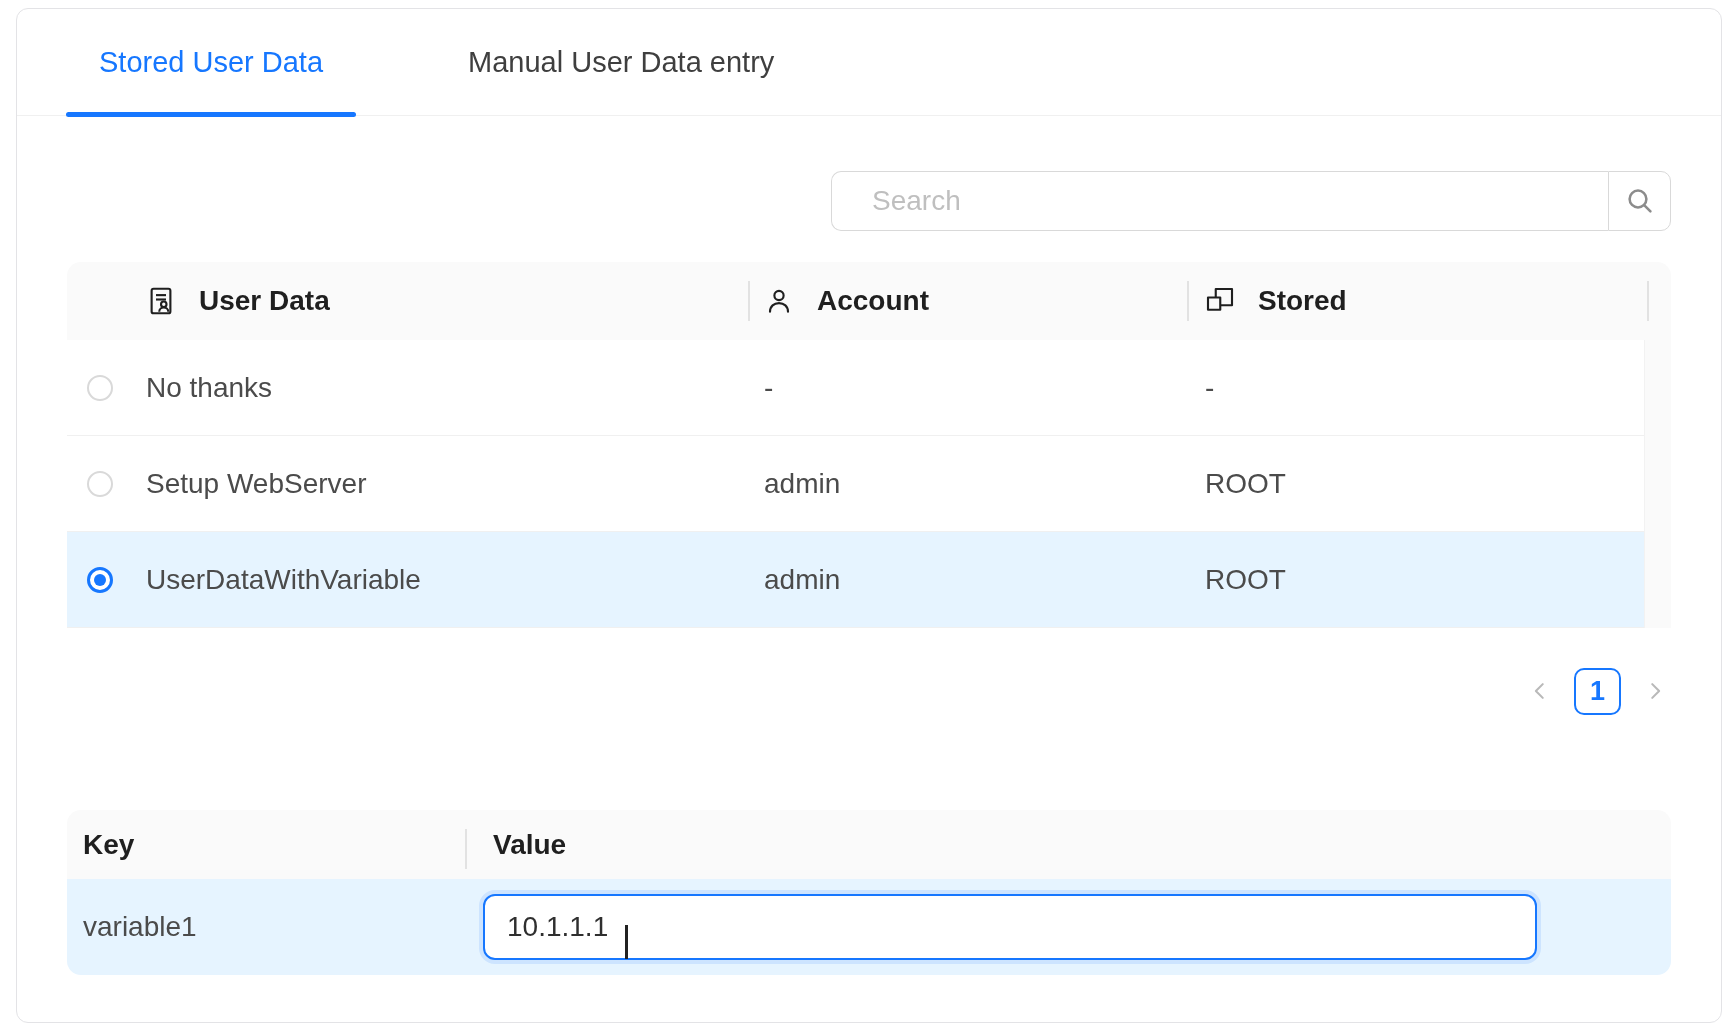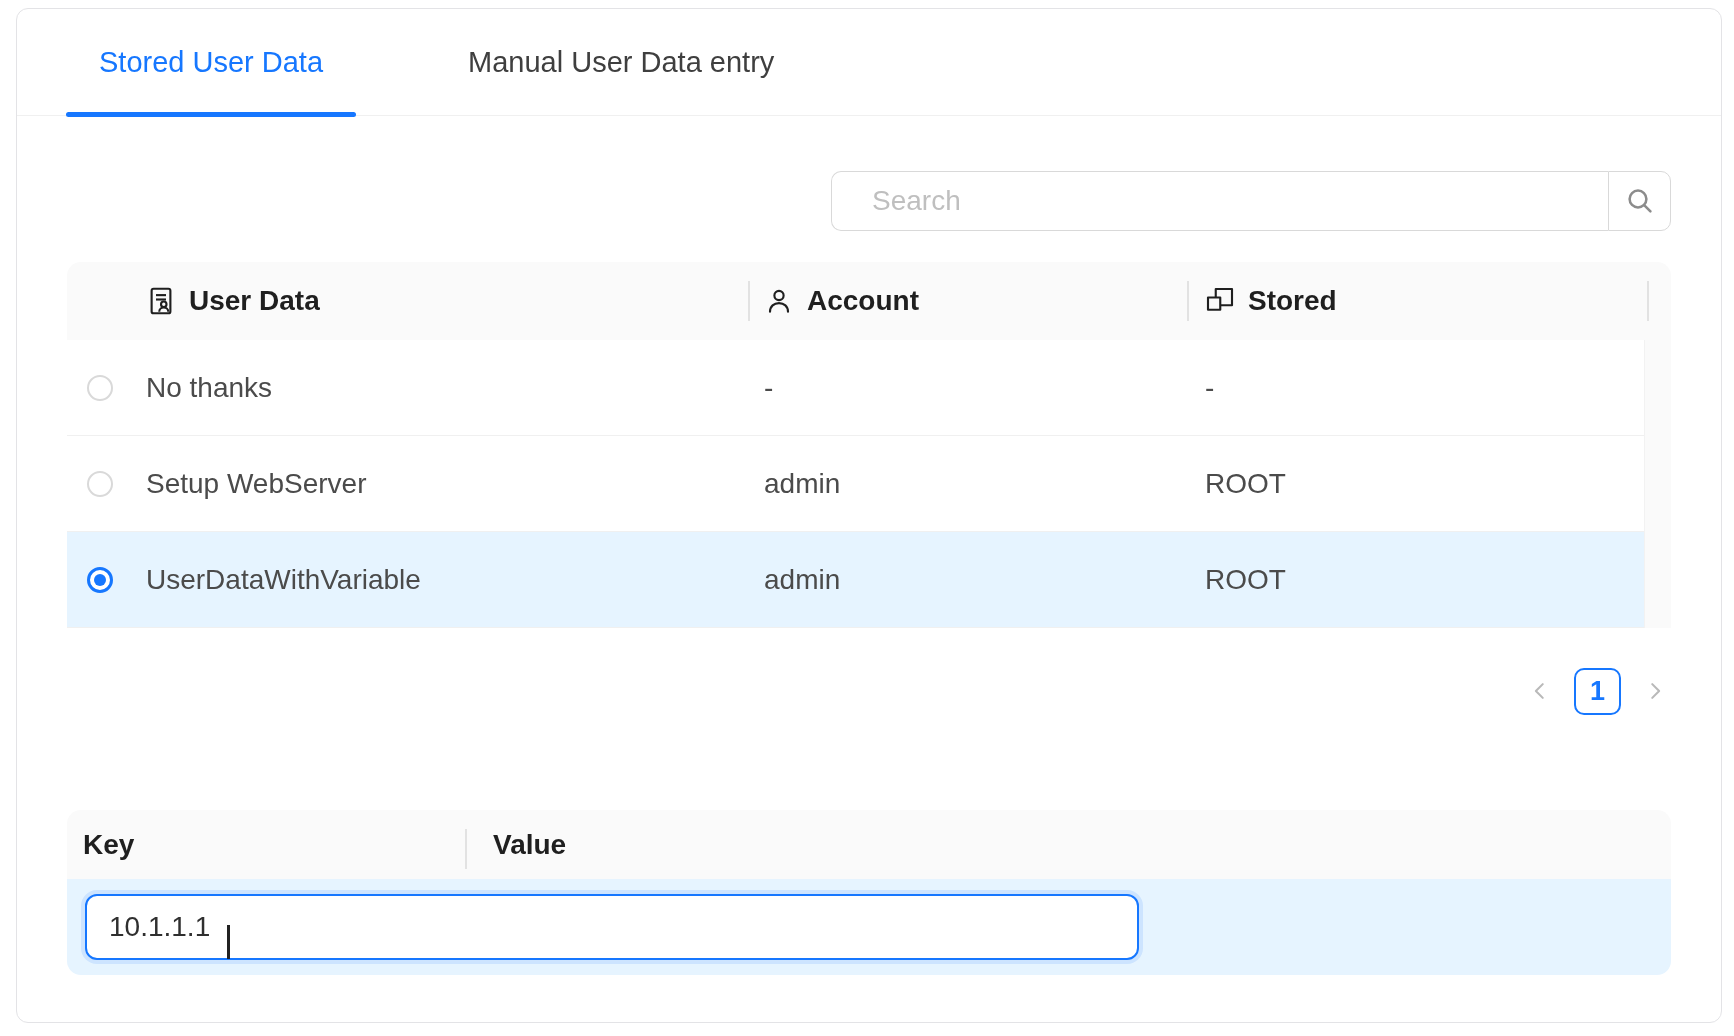--- a/index.html
+++ b/index.html
@@ -61,21 +61,21 @@
   .thead, .trow {
     display: grid;
     grid-template-columns: 681px 439px 460px 27px;
     align-items: center;
   }
   .thead {
     height: 78px; background: #fafafa;
     border-radius: 14px 14px 0 0;
     font-weight: bold; color: #1f1f1f;
   }
-  .hcell { position: relative; height: 100%; display: flex; align-items: center; gap: 13px; }
+  .hcell { position: relative; height: 100%; display: flex; align-items: center; gap: 23px; }
   .hcell.c1 { padding-left: 79px; }
   .hcell.c2 { padding-left: 16px; }
   .hcell.c3 { padding-left: 18px; }
   .hcell.sep::before {
     content: ""; position: absolute; left: 0; top: 19px;
     width: 1.5px; height: 40px; background: #e2e2e2;
   }
   .trow { height: 96px; border-bottom: 1.5px solid #f0f0f0; color: #4b4b4b; }
   .trow.selected { background: #e6f4ff; }
   .cell.c1 { display: flex; align-items: center; padding-left: 20px; }
@@ -262,20 +262,21 @@
         </span>
       </button>
     </div>
 
     <div class="kv">
       <div class="kv-head">
         <div class="hcell k">Key</div>
         <div class="hcell v sep">Value</div>
       </div>
       <div class="kv-row">
+        <div class="kv-key">variable1</div>
         <div class="kv-value">
           <input class="kv-input" type="text" autofocus="" value="10.1.1.1" style="">
           <span class="caret"></span>
         </div>
       </div>
     </div>
 
   </div>
 </div>
 

